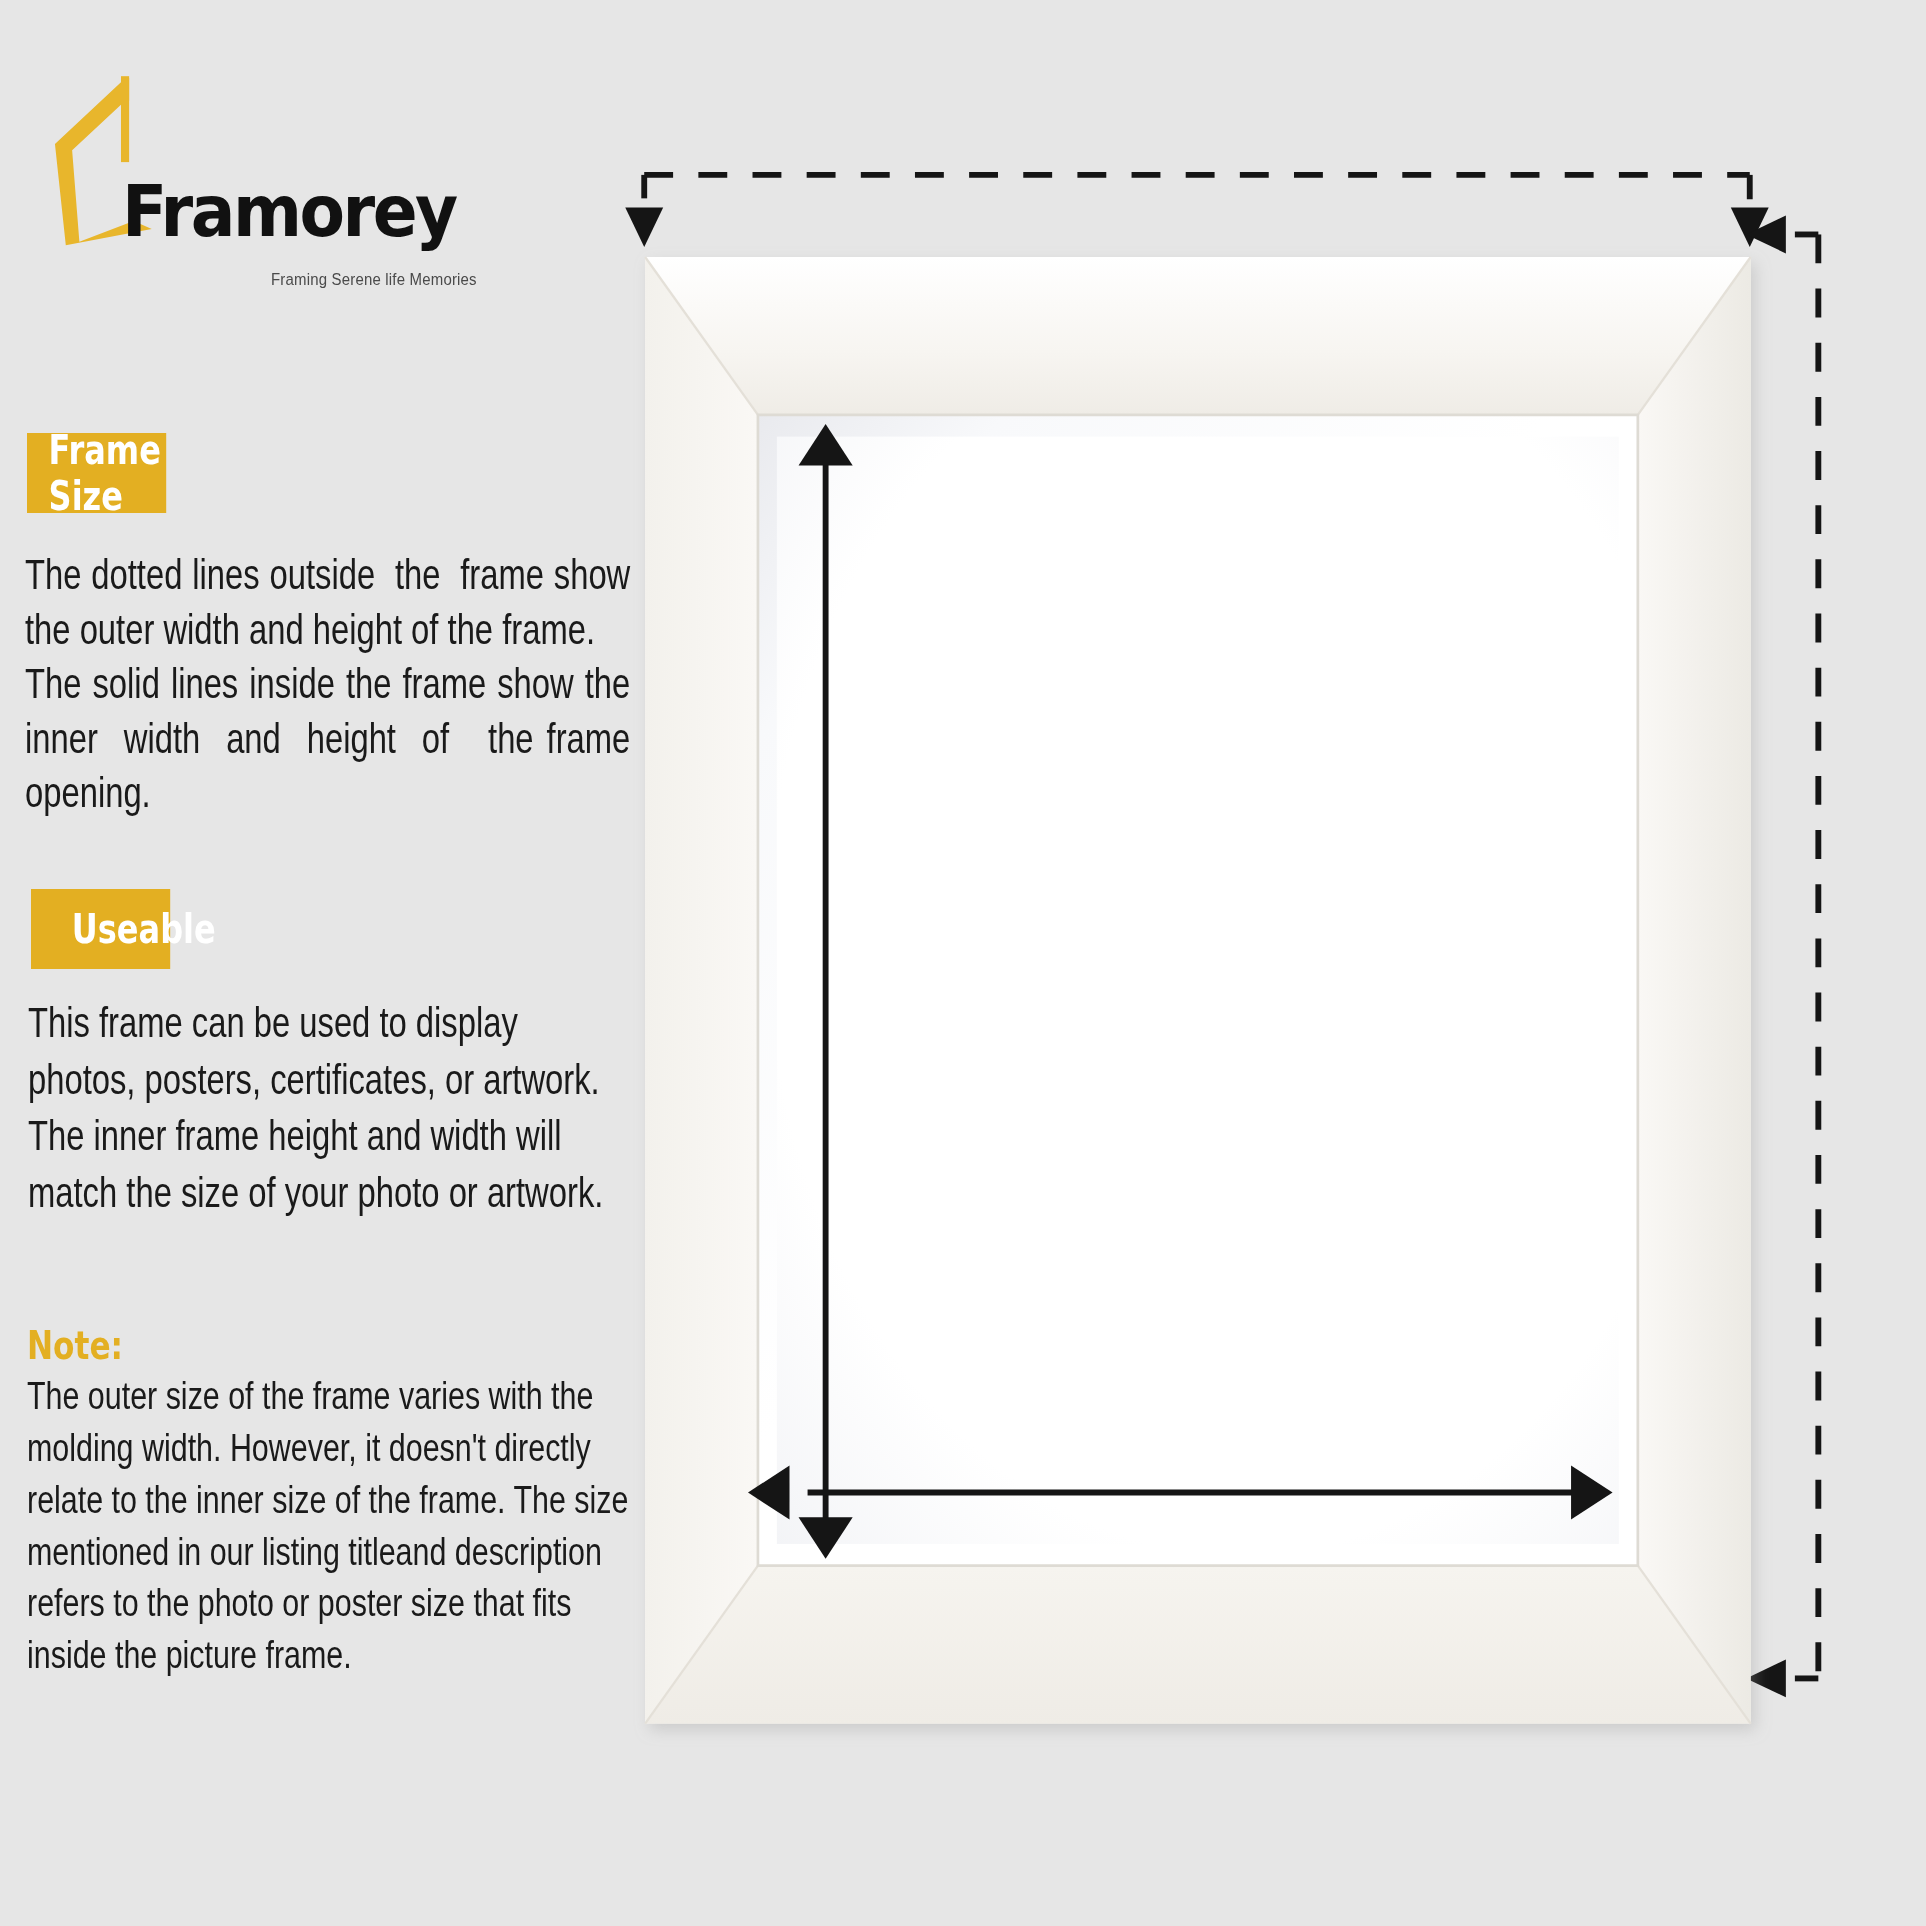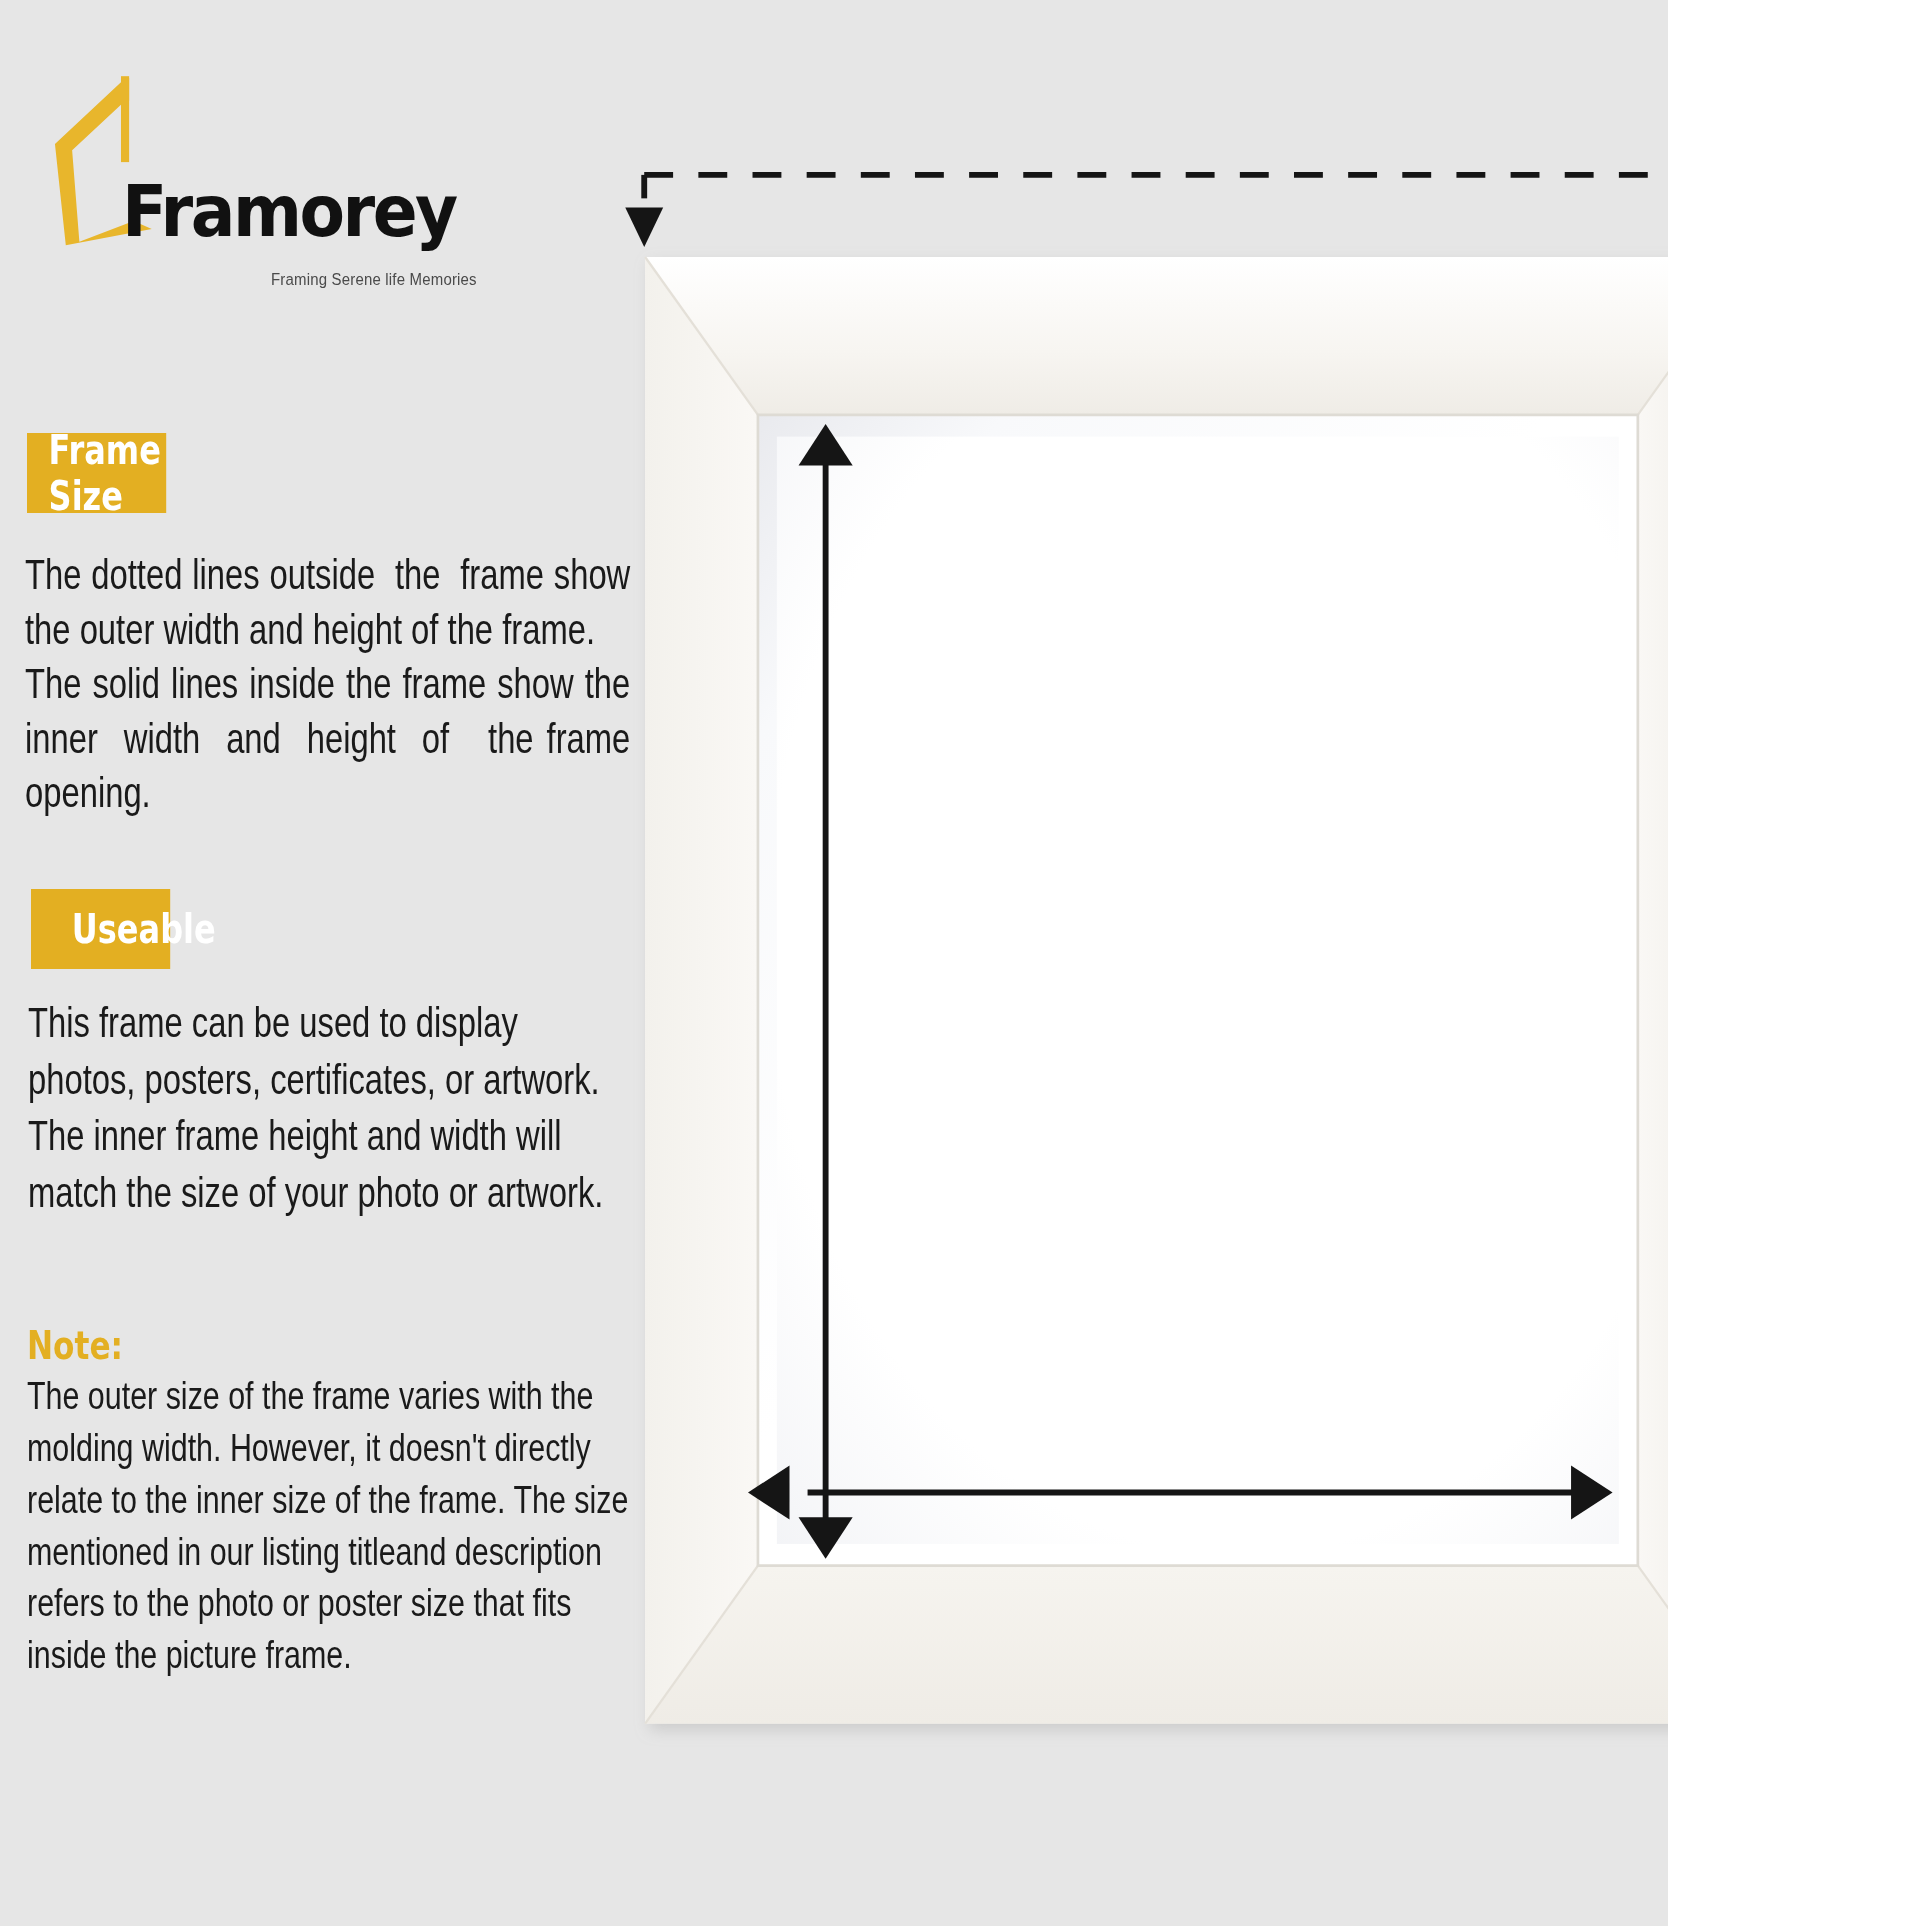--- a/index.html
+++ b/index.html
@@ -2,21 +2,21 @@
 <html style="font-size:7.2px"><head>
 <meta charset="utf-8">
 <style>
   html, body {
     margin: 0;
     padding: 0;
     background: #ffffff;
   }
   #stage {
     position: relative;
-    width: 1668px;
+    width: 1926px;
     height: 1926px;
     background: #e6e6e6;
     overflow: hidden;
     font-family: "Liberation Sans", sans-serif;
   }
 
   
   #left-column {
     position: absolute;
     left: 0;

